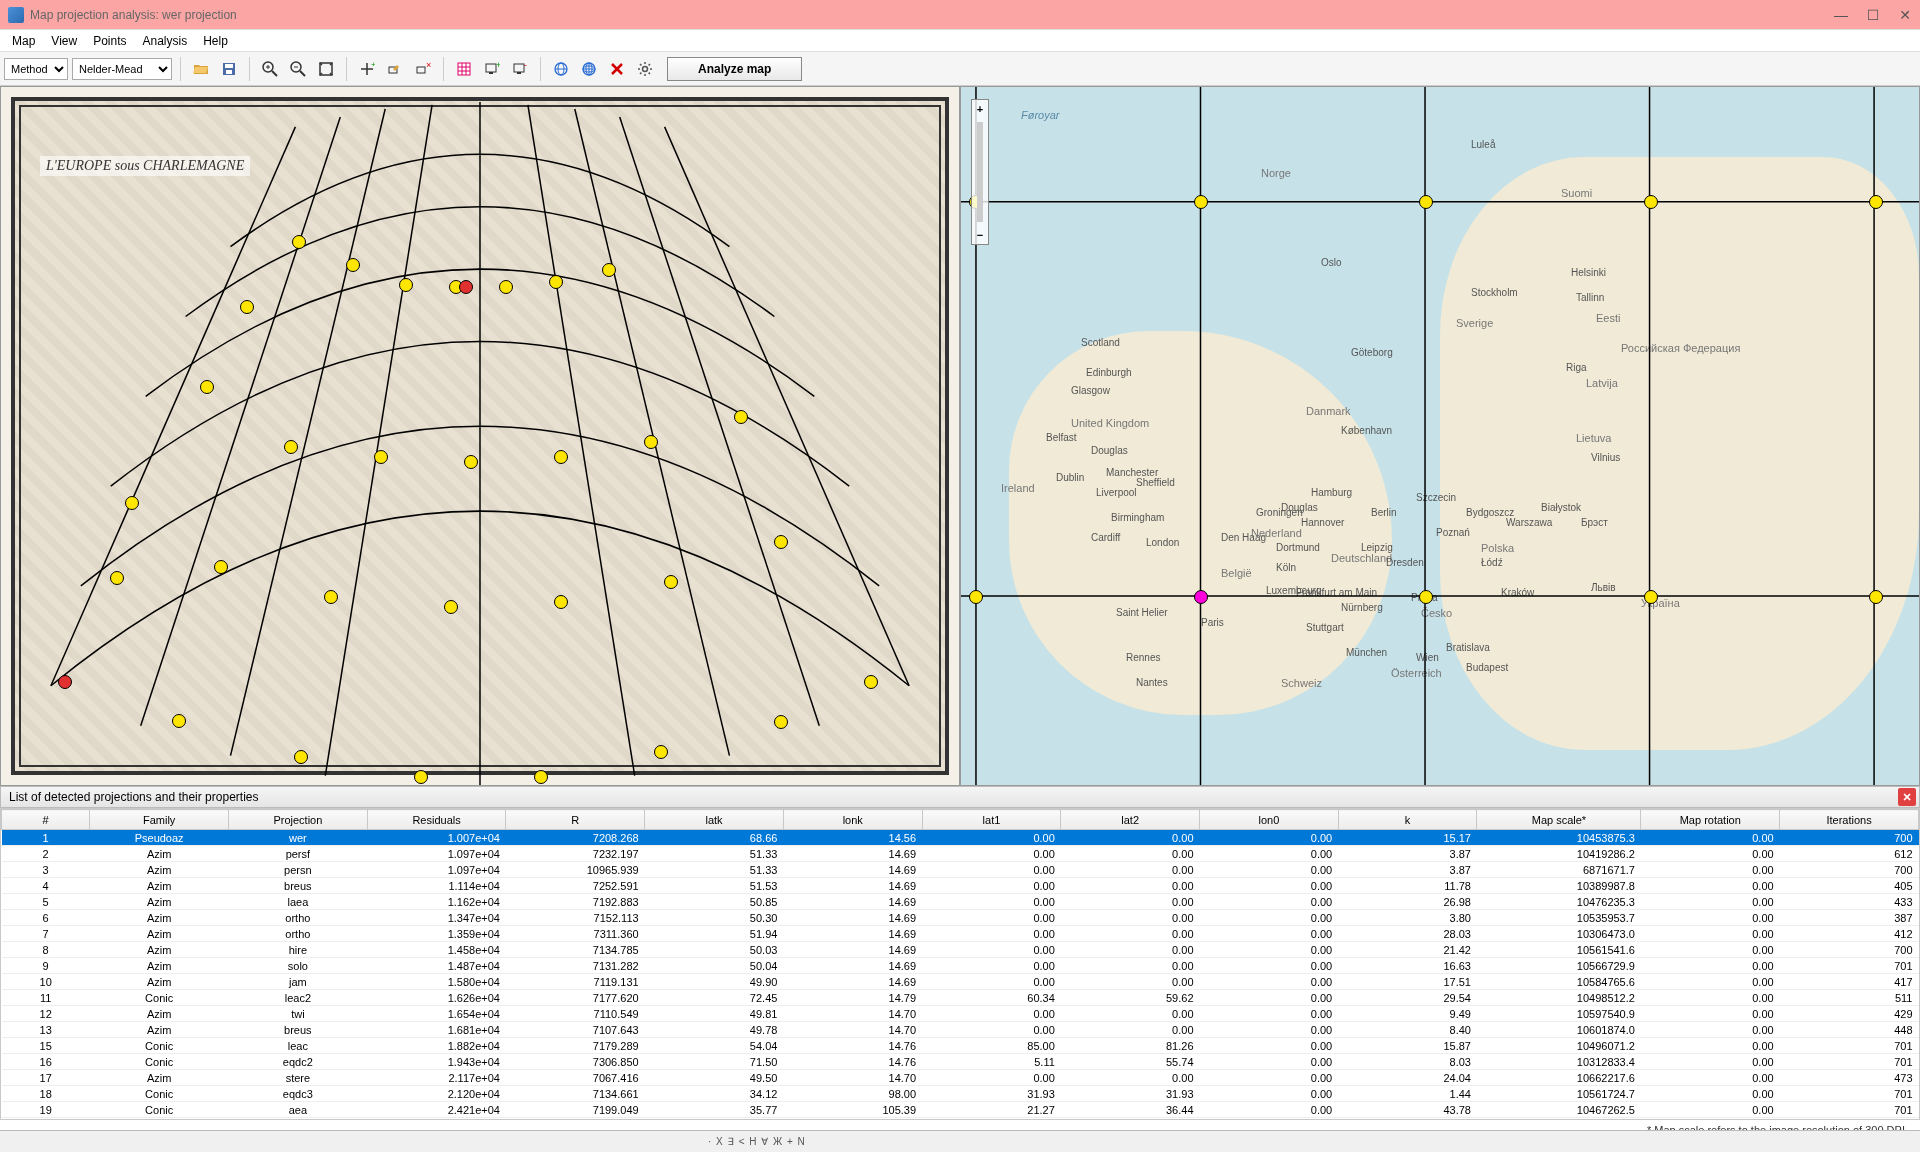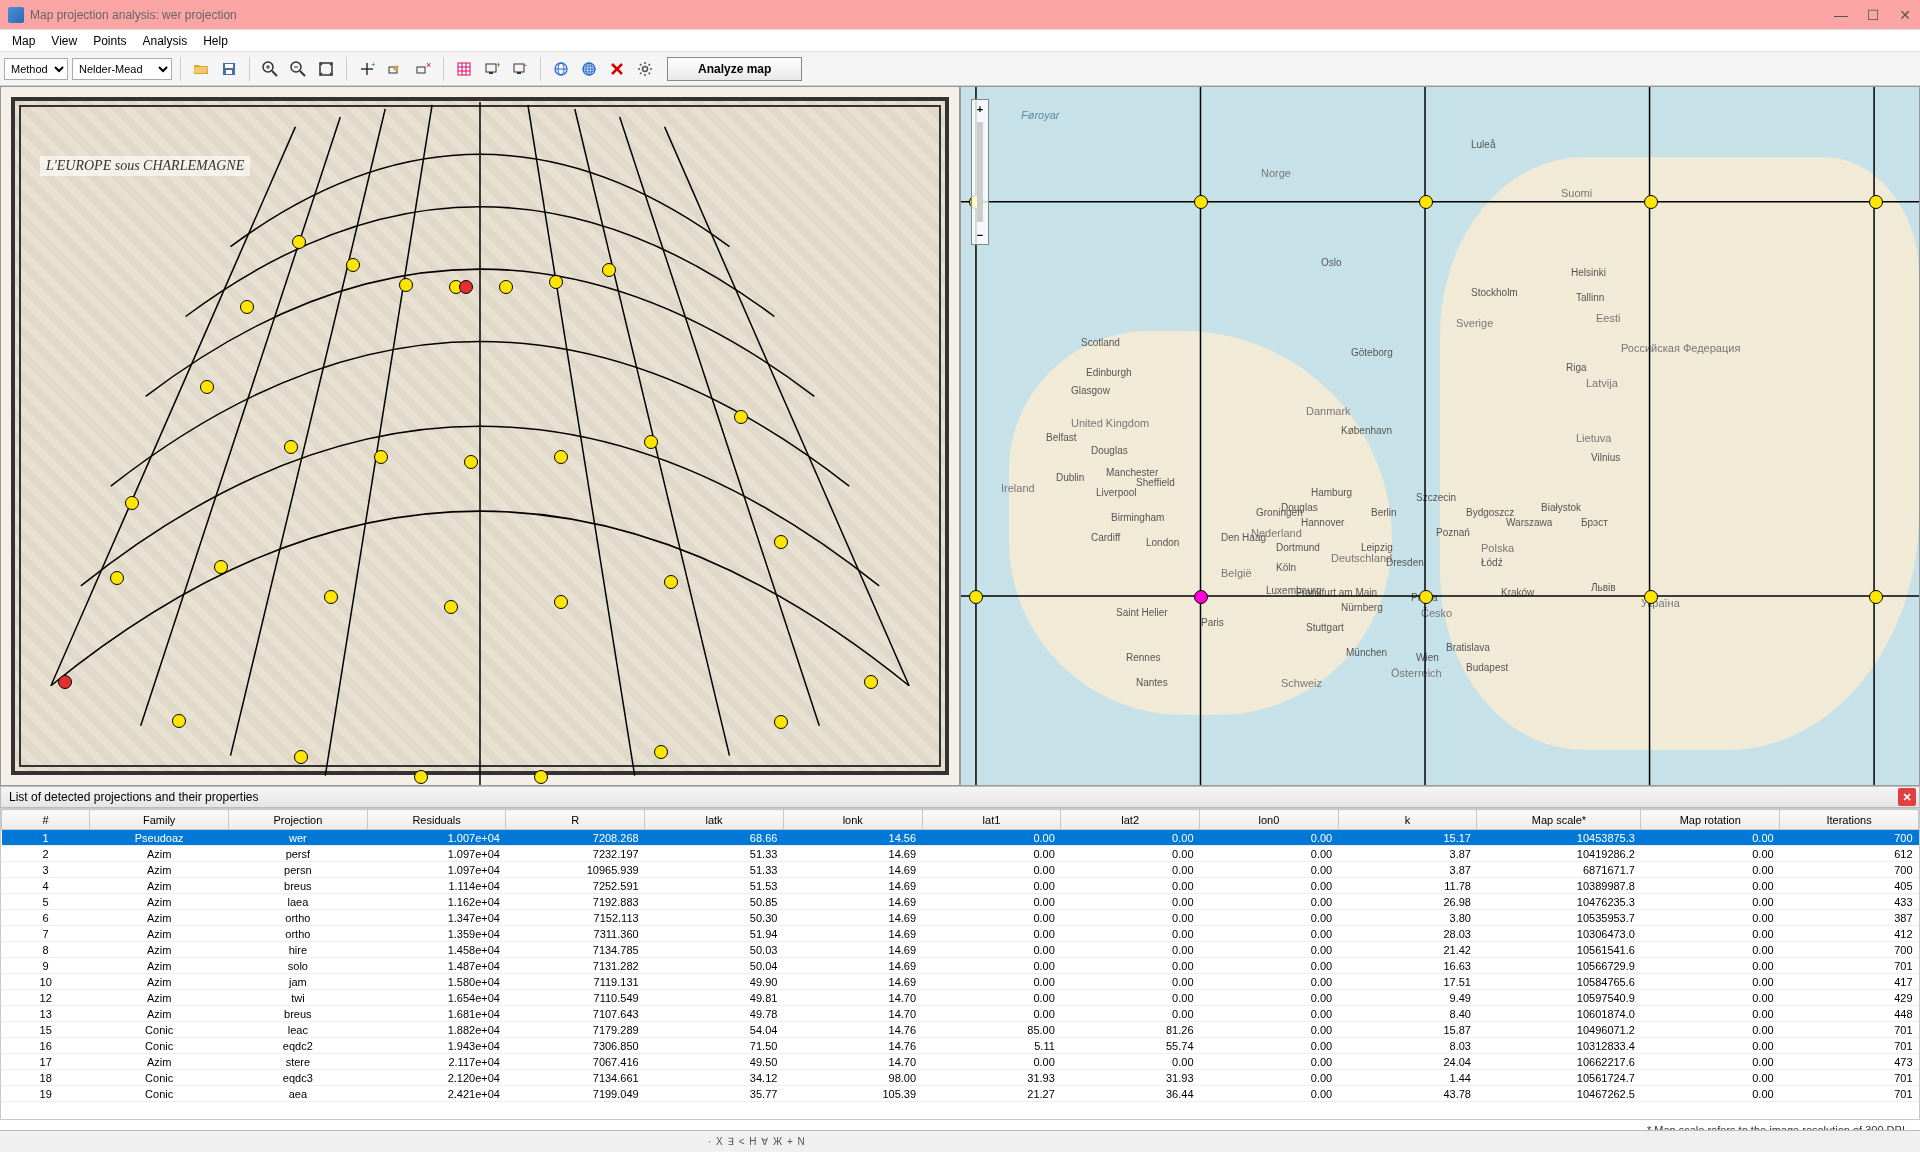--- a/index.html
+++ b/index.html
@@ -561,20 +561,36 @@
             <td>14.69</td>
             <td>0.00</td>
             <td>0.00</td>
             <td>0.00</td>
             <td>17.51</td>
             <td>10584765.6</td>
             <td>0.00</td>
             <td>417</td>
           </tr>
           <tr>
+            <td class="left">11</td>
+            <td class="left">Conic</td>
+            <td class="left">leac2</td>
+            <td>1.626e+04</td>
+            <td>7177.620</td>
+            <td>72.45</td>
+            <td>14.79</td>
+            <td>60.34</td>
+            <td>59.62</td>
+            <td>0.00</td>
+            <td>29.54</td>
+            <td>10498512.2</td>
+            <td>0.00</td>
+            <td>511</td>
+          </tr>
+          <tr>
             <td class="left">12</td>
             <td class="left">Azim</td>
             <td class="left">twi</td>
             <td>1.654e+04</td>
             <td>7110.549</td>
             <td>49.81</td>
             <td>14.70</td>
             <td>0.00</td>
             <td>0.00</td>
             <td>0.00</td>

